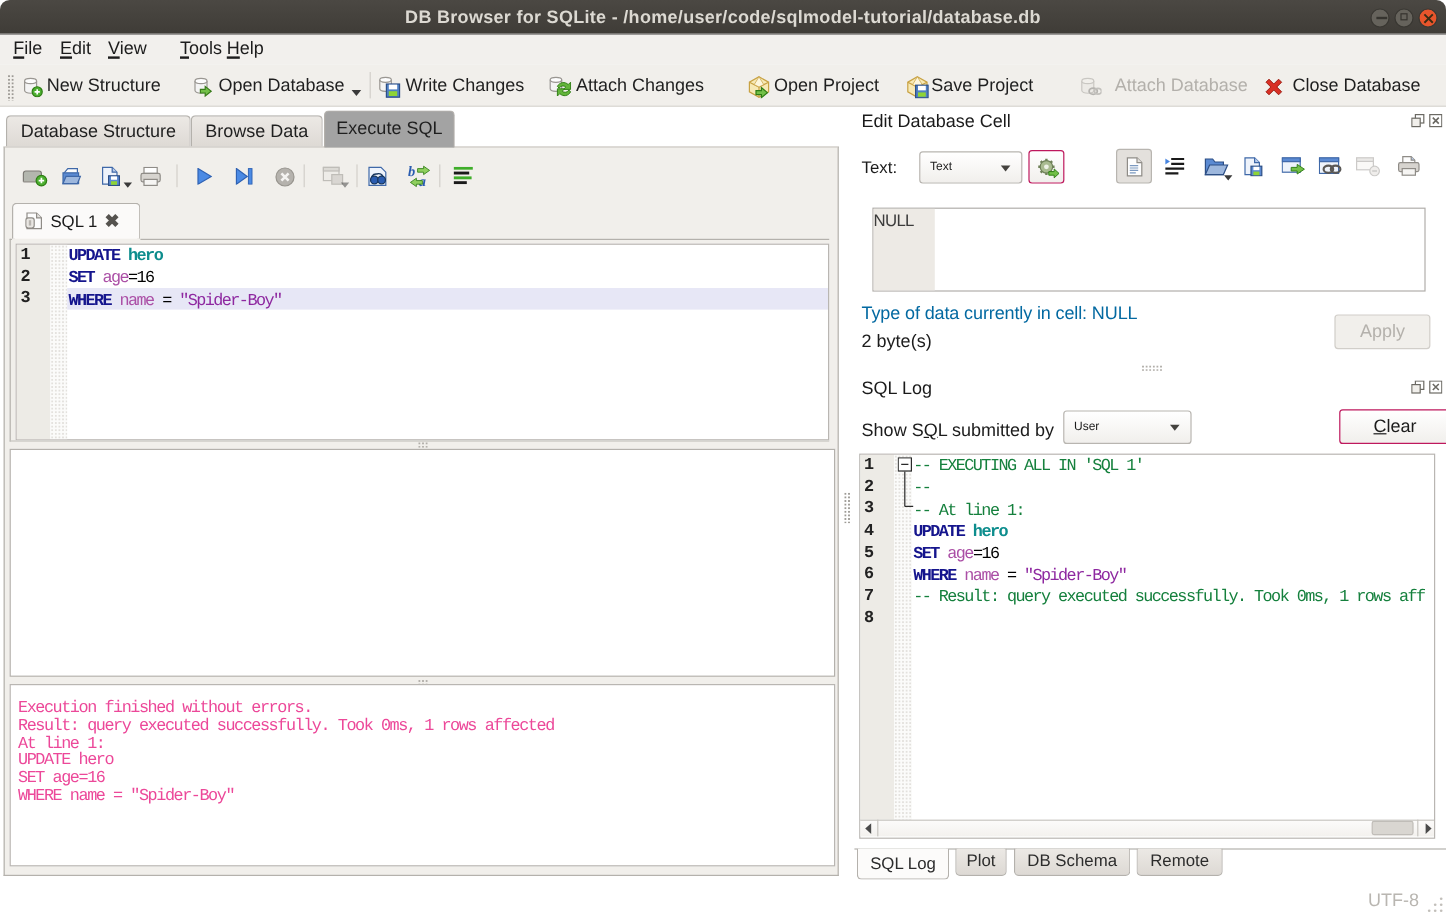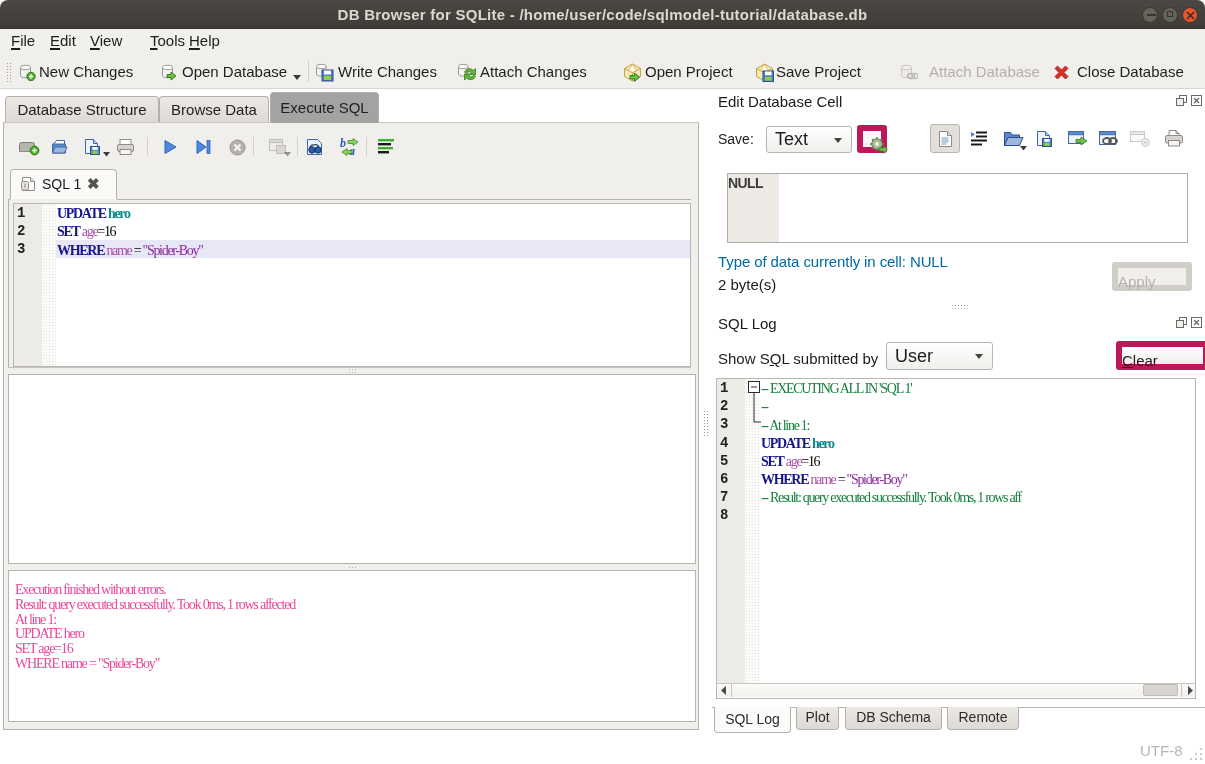--- a/index.html
+++ b/index.html
@@ -1,17 +1,17 @@
 <!DOCTYPE html>
 <html><head><meta charset="utf-8"><style>
 *{margin:0;padding:0;box-sizing:border-box}
 html,body{width:1205px;height:764px;background:#fff;overflow:hidden}
 body{font-family:"Liberation Sans",sans-serif;position:relative}
 .abs{position:absolute}
-.mono{font-family:Liberation Serif, serif;font-size:14px;letter-spacing:-1.3px;white-space:pre}
+.mono{font-family:Liberation Mono, monospace;font-size:14px;letter-spacing:-1.3px;white-space:pre}
 #titlebar{left:0;top:0;width:1205px;height:29px;background:linear-gradient(#4b4843,#3f3c37);border-bottom:1px solid #36342f;border-radius:8px 8px 0 0}
 #title{width:100%;text-align:center;top:6px;color:#dcd9d2;font-weight:bold;font-size:15px;letter-spacing:0.25px}
 .winbtn{top:6.5px;width:16px;height:16px;border-radius:50%;border:1.5px solid #393732}
 #menubar{left:0;top:29px;width:1205px;height:25px;background:#f2f0ed}
 .menu{top:32px;font-size:15px;color:#1c1c1c}
 .menu u{text-decoration-thickness:1.5px;text-underline-offset:2px}
 #toolbar{left:0;top:54px;width:1205px;height:35px;background:#f1efeb;border-bottom:1px solid #d9d6d1}
 .tbtext{top:63px;font-size:15px;color:#1f1f1f}
 .tbgray{color:#b3b0ab}
 .vsep{top:60px;width:1px;height:22px;background:#d2cfca}
@@ -21,23 +21,23 @@
 .gutter{position:absolute;background:#edebe6}
 .foldm{position:absolute;background:#fbfbfa;background-image:radial-gradient(#e3e1dd 30%,transparent 32%);background-size:3px 3px}
 .lnum{position:absolute;font-family:"Liberation Mono",monospace;font-size:14px;font-weight:bold;letter-spacing:-1.4px;color:#222}
 .kw{color:#15158d;font-weight:bold}
 .tbl{color:#0d8d8d;font-weight:bold}
 .id{color:#ab4fa6}
 .str{color:#8e28a0}
 .com{color:#15803d}
 .dots-h{position:absolute;width:9px;height:5px;background-image:radial-gradient(#b1aea9 40%,transparent 42%);background-size:3px 3px}
 .dots-v{position:absolute;width:6px;height:26px;background-image:radial-gradient(#9d9a95 45%,transparent 47%);background-size:3px 3px}
-.combo{position:absolute;background:linear-gradient(#ffffff,#f1efec);border:1px solid #b8b5b0;border-radius:3px;font-size:18px;color:#1c1c1c}
+.combo{position:absolute;background:linear-gradient(#ffffff,#f1efec);border:1px solid #b8b5b0;border-radius:3px;font-size:10px;color:#1c1c1c}
 .combo .arr{position:absolute;right:9px;top:11px;width:0;height:0;border-left:4.5px solid transparent;border-right:4.5px solid transparent;border-top:5px solid #44423e}
-.btn{position:absolute;background:linear-gradient(#ffffff,#f1efec);border:6px solid #be185d;border-radius:3px;font-size:15px;color:#1c1c1c}
+.btn{position:absolute;background:linear-gradient(#ffffff,#f1efec);border:1px solid #be185d;border-radius:3px;text-align:center;font-size:15px;color:#1c1c1c}
 .docktitle{font-size:15px;color:#1a1a1a}
 #rtabs .tab{position:absolute;border:1px solid #b4b1ac;border-top:none;border-radius:0 0 4px 4px;background:linear-gradient(#ece9e5,#ddd9d4);font-size:14px;color:#2c2c2c;text-align:center}
 </style></head><body>
 <div class="abs" id="titlebar"></div>
 <div class="abs" id="title">DB Browser for SQLite - /home/user/code/sqlmodel-tutorial/database.db</div>
 
 <div class="abs winbtn" style="left:1142px;background:#66635c"></div>
 <div class="abs" style="left:1147px;top:13.5px;width:9px;height:2px;background:#36342f"></div>
 <div class="abs winbtn" style="left:1162px;background:#66635c"></div>
 <div class="abs" style="left:1167px;top:11px;width:6px;height:6px;border:1.5px solid #36342f"></div>
@@ -53,21 +53,21 @@
 <div class="abs menu" style="left:189px"><u>H</u>elp</div>
 <div class="abs" id="toolbar"></div>
 <div class="abs dots-v" style="left:6px;top:62px;height:22px"></div>
 
 <svg class="abs" style="left:19px;top:64px" width="17" height="17">
  <path d="M1.5 3.5 v8 a5 2.2 0 0 0 10 0 v-8" fill="#f4f4f4" stroke="#9a9792"></path>
  <ellipse cx="6.5" cy="3.5" rx="5" ry="2.2" fill="#fdfdfd" stroke="#9a9792"></ellipse>
  <circle cx="12" cy="12.5" r="4.2" fill="#4caf2f" stroke="#2e7d14"></circle>
  <path d="M9.8 12.5 h4.4 M12 10.3 v4.4" stroke="#fff" stroke-width="1.4"></path>
 </svg>
-<span class="abs tbtext" style="left:39px">New Changes</span>
+<span class="abs tbtext" style="left:39px">New Structure</span>
 <svg class="abs" style="left:161px;top:64px" width="17" height="17">
  <path d="M1.5 3.5 v8 a5 2.2 0 0 0 10 0 v-8" fill="#f4f4f4" stroke="#9a9792"></path>
  <ellipse cx="6.5" cy="3.5" rx="5" ry="2.2" fill="#fdfdfd" stroke="#9a9792"></ellipse>
  <path d="M6 10.5 h4 v-2.5 l5 4 -5 4 v-2.5 h-4 z" fill="#73c048" stroke="#3a7d1c"></path>
 </svg>
 <span class="abs tbtext" style="left:182px">Open Database</span>
 <svg class="abs" style="left:292px;top:74px" width="10" height="8">
     <path d="M1 1 L5 6 L9 1 Z" fill="#3a3a3a"></path>
   </svg>
 <div class="abs vsep" style="left:308px"></div>
@@ -235,21 +235,21 @@
     <rect x="0.5" y="3.5" width="7" height="7" fill="#f1efeb" stroke="#6b6963"></rect>
 <rect x="15.5" y="0.5" width="10" height="10" fill="none" stroke="#6b6963"></rect>
     <path d="M18 3 L23 8 M23 3 L18 8" stroke="#6b6963" stroke-width="1.3"></path>
 </svg>
 <svg class="abs" style="left:1176px;top:317px" width="26" height="12">
 <rect x="3.5" y="0.5" width="7" height="7" fill="none" stroke="#6b6963"></rect>
     <rect x="0.5" y="3.5" width="7" height="7" fill="#f1efeb" stroke="#6b6963"></rect>
 <rect x="15.5" y="0.5" width="10" height="10" fill="none" stroke="#6b6963"></rect>
     <path d="M18 3 L23 8 M23 3 L18 8" stroke="#6b6963" stroke-width="1.3"></path>
 </svg>
-<span class="abs" style="left:718px;top:131px;font-size:14px;color:#1c1c1c">Save:</span>
+<span class="abs" style="left:718px;top:131px;font-size:14px;color:#1c1c1c">Text:</span>
 <div class="combo" style="left:766px;top:126px;width:86px;height:27px;line-height:25px;padding-left:8px">Text<span class="arr"></span></div>
 <div class="btn" style="left:857px;top:125px;width:30px;height:28px">
 <svg style="position:absolute;left:5px;top:4px" width="20" height="20">
  <circle cx="9" cy="9" r="5.2" fill="#a9bb90" stroke="#6f8158" stroke-width="1"></circle>
  <g stroke="#6f8158" stroke-width="2">
         <path d="M9 2.2 V4 M9 14 V15.8 M2.2 9 H4 M14 9 H15.8 M4.2 4.2 L5.5 5.5 M12.5 12.5 L13.8 13.8 M13.8 4.2 L12.5 5.5 M5.5 12.5 L4.2 13.8"></path>
       </g>
  <circle cx="9" cy="9" r="2" fill="#eef2e6"></circle>
  <path d="M11 13 h4.5 v-2.2 l4 3.7 -4 3.7 v-2.2 h-4.5 z" fill="#73c048" stroke="#2e7d14" stroke-width="0.8"></path>
 </svg>
@@ -302,21 +302,21 @@
 </svg>
 <svg class="abs" style="left:1164px;top:129px" width="20" height="18">
  <path d="M5 6.5 v-5 h7 l3 3 v2" fill="#fdfdfd" stroke="#8f8c87"></path>
  <rect x="1.5" y="6.5" width="17" height="7.5" rx="1.5" fill="#d7d4cf" stroke="#8f8c87"></rect>
  <rect x="4.5" y="11.5" width="11" height="5.5" fill="#f6f5f3" stroke="#8f8c87"></rect>
  <path d="M12 1.5 v3 h3" fill="#b8cceb" stroke="#8f8c87"></path>
 </svg>
 
 <div class="box" style="left:727px;top:173px;width:461px;height:70px;border-color:#b1aeaa"></div>
 <div class="abs" style="left:728px;top:174px;width:51px;height:68px;background:#edeae5"></div>
-<span class="abs" style="left:728px;top:175px;font-size:14px;font-weight:bold;letter-spacing:-0.6px;color:#3c3c3c">NULL</span>
+<span class="abs" style="left:728px;top:175px;font-size:14px;font-weight:normal;letter-spacing:-0.6px;color:#3c3c3c">NULL</span>
 <span class="abs" style="left:718px;top:253px;font-size:15px;letter-spacing:-0.1px;color:#0369a1">Type of data currently in cell: NULL</span>
 <span class="abs" style="left:718px;top:276px;font-size:15px;color:#1c1c1c">2 byte(s)</span>
 <div class="btn" style="left:1112px;top:262px;width:80px;height:29px;line-height:27px;background:#f1efeb;border-color:#d1cec9;color:#b4b1ac">Apply</div>
 <div class="dots-h" style="left:951px;top:304px;width:18px"></div>
 <span class="abs" style="left:718px;top:350px;font-size:15px;color:#1c1c1c">Show S<u>Q</u>L submitted by</span>
 <div class="combo" style="left:886px;top:342px;width:107px;height:28px;line-height:26px;padding-left:8px">User<span class="arr"></span></div>
 <div class="btn" style="left:1116px;top:341px;width:93px;height:29px;line-height:27px"><u>C</u>lear</div>
 
 <div class="box" style="left:716px;top:378px;width:480px;height:321px"></div>
 <div class="gutter" style="left:717px;top:379px;width:28px;height:304px"></div>

